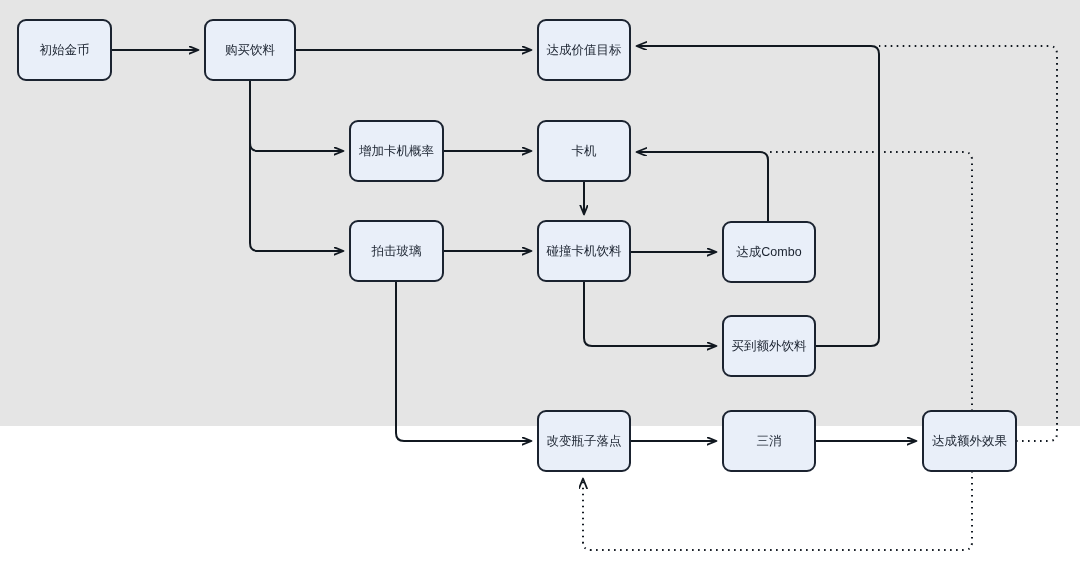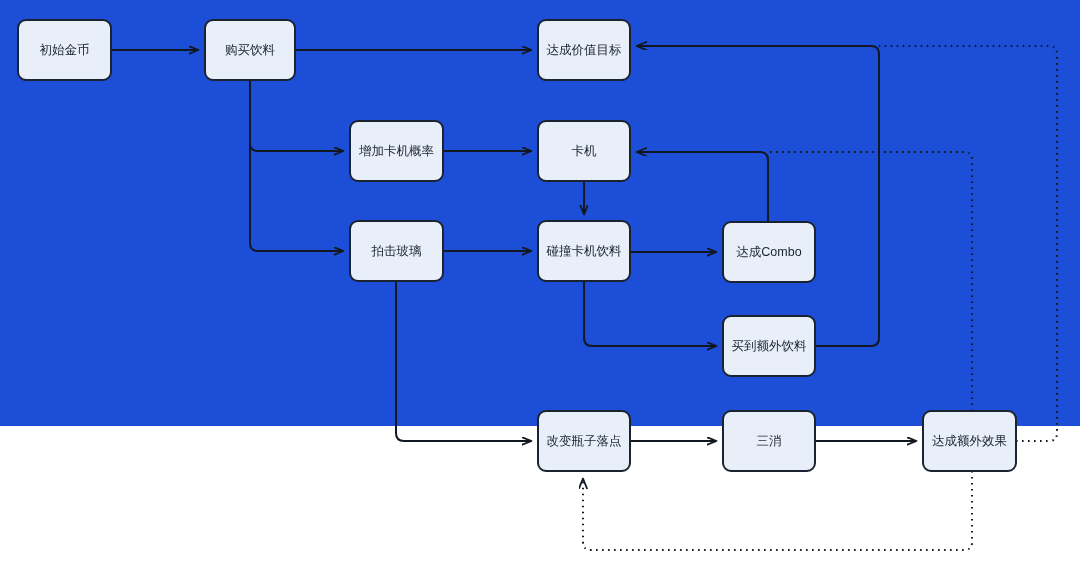--- a/index.html
+++ b/index.html
@@ -10,21 +10,21 @@
   body {
     width: 1080px;
     height: 577px;
     font-family: "Liberation Sans", "DejaVu Sans", sans-serif;
     overflow: hidden;
   }
   #diagram-root {
     position: relative;
     width: 1080px;
     height: 426px;
-    background: #1d4ed8;
+    background: #e5e5e5;
   }
   svg.flow-canvas {
     position: absolute;
     top: 0;
     left: 0;
     width: 1080px;
     height: 577px;
   }
   .node-rect {
     fill: #e9eff9;

